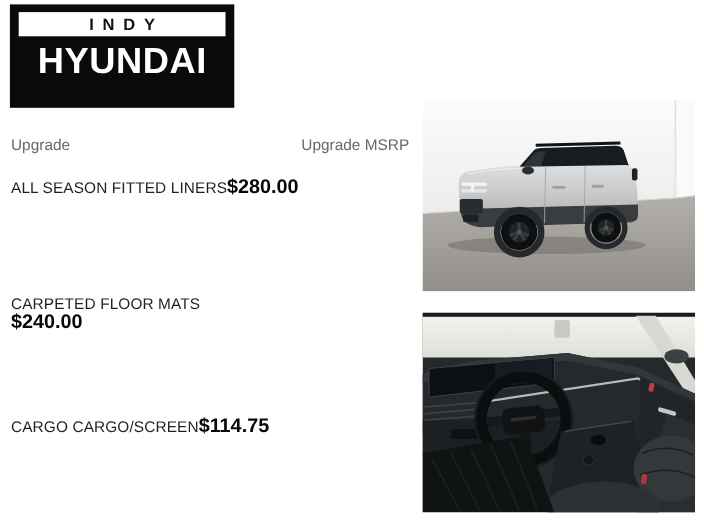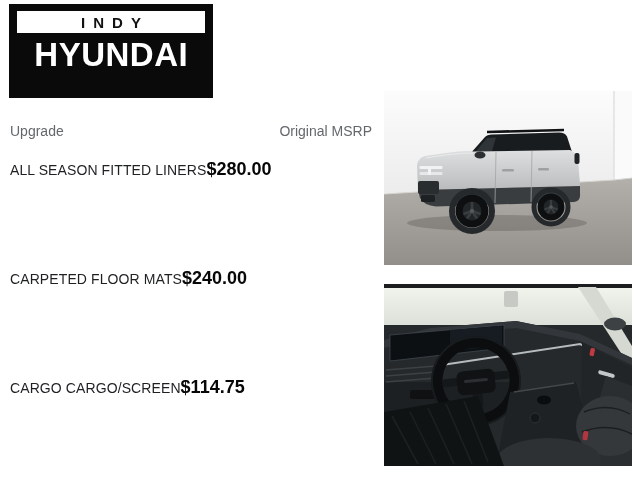--- a/index.html
+++ b/index.html
@@ -17,21 +17,21 @@
   .logo-bottom span{font-weight:bold;font-size:33px;color:#ffffff;letter-spacing:0.5px;margin-right:-0.5px;}
   
   .title{position:absolute;top:31px;right:22px;font-size:19px;line-height:1.15;color:#161616;}
   
   .colhead{position:absolute;top:100px;font-size:14px;line-height:1;color:#64686c;margin-top:24px;}
   .colhead.left{left:10px;}
   .colhead.right{right:268px;}
   .row{position:absolute;left:10px;width:362px;display:flex;align-items:baseline;}
   .row .name{font-size:14px;line-height:1;color:#1e2022;letter-spacing:0.1px;}
   .row .price{font-size:18px;line-height:1;font-weight:bold;color:#070707;}
-  .row.r0{top:160px;} .row.r1{top:269px;} .row.r2{top:378px;}
+  .row.r0{top:160px;} .row.r1{top:269px;flex-direction:column;} .row.r2{top:378px;}
   
   .disclaimer{position:absolute;left:10px;top:440px;width:376px;
     font-size:7.6px;font-style:italic;line-height:1.45;color:#36393b;}
   
   .photo{position:absolute;left:384px;overflow:hidden;cursor:pointer;}
   .photo.exterior{top:91px;width:248px;height:174px;}
   .photo.interior{top:284px;width:248px;height:182px;}
   .photo svg{display:block;width:100%;height:100%;}
 </style>
 </head>
@@ -43,21 +43,21 @@
     <div class="logo-top">
       <span>INDY</span>
     </div>
     <div class="logo-bottom">
       <span>HYUNDAI</span>
     </div>
   </div>
 
 
   <div class="colhead left">Upgrade</div>
-  <div class="colhead right">Original MSRP</div>
+  <div class="colhead right">Upgrade MSRP</div>
 
   <div class="row r0">
     <span class="name">ALL SEASON FITTED LINERS</span>
     <span class="price">$280.00</span>
   </div>
   <div class="row r1">
     <span class="name">CARPETED FLOOR MATS</span>
     <span class="price">$240.00</span>
   </div>
   <div class="row r2">

